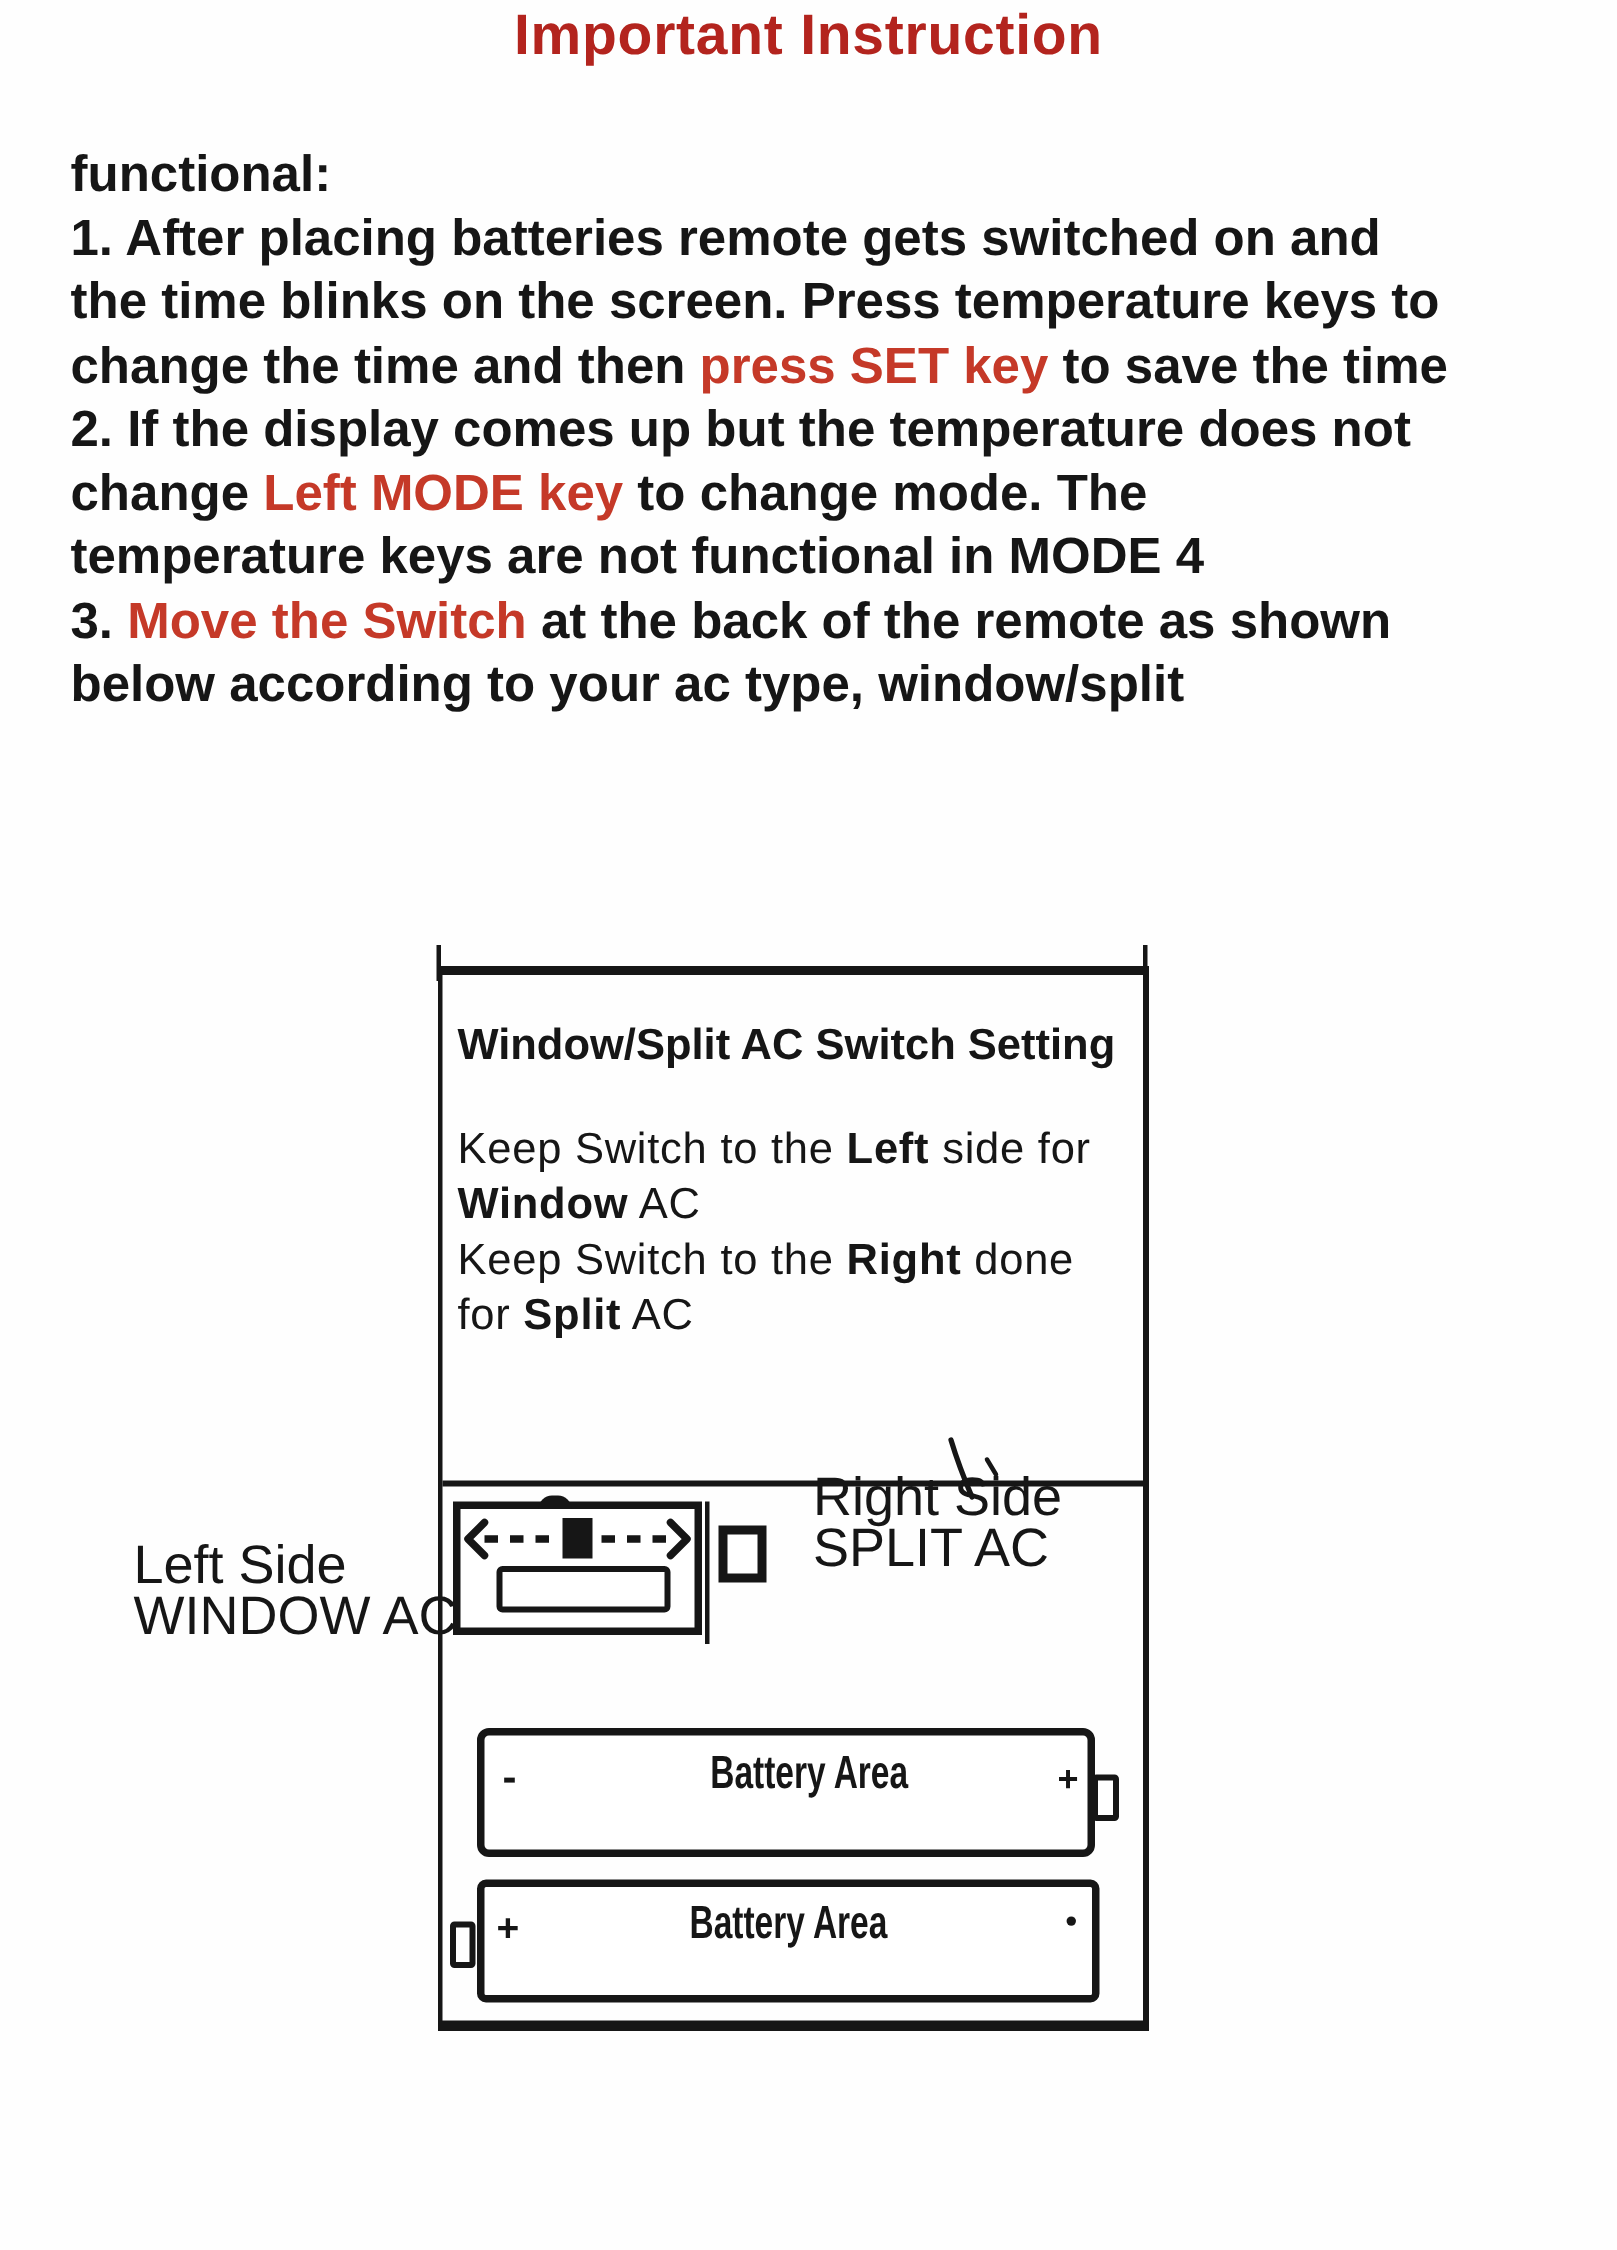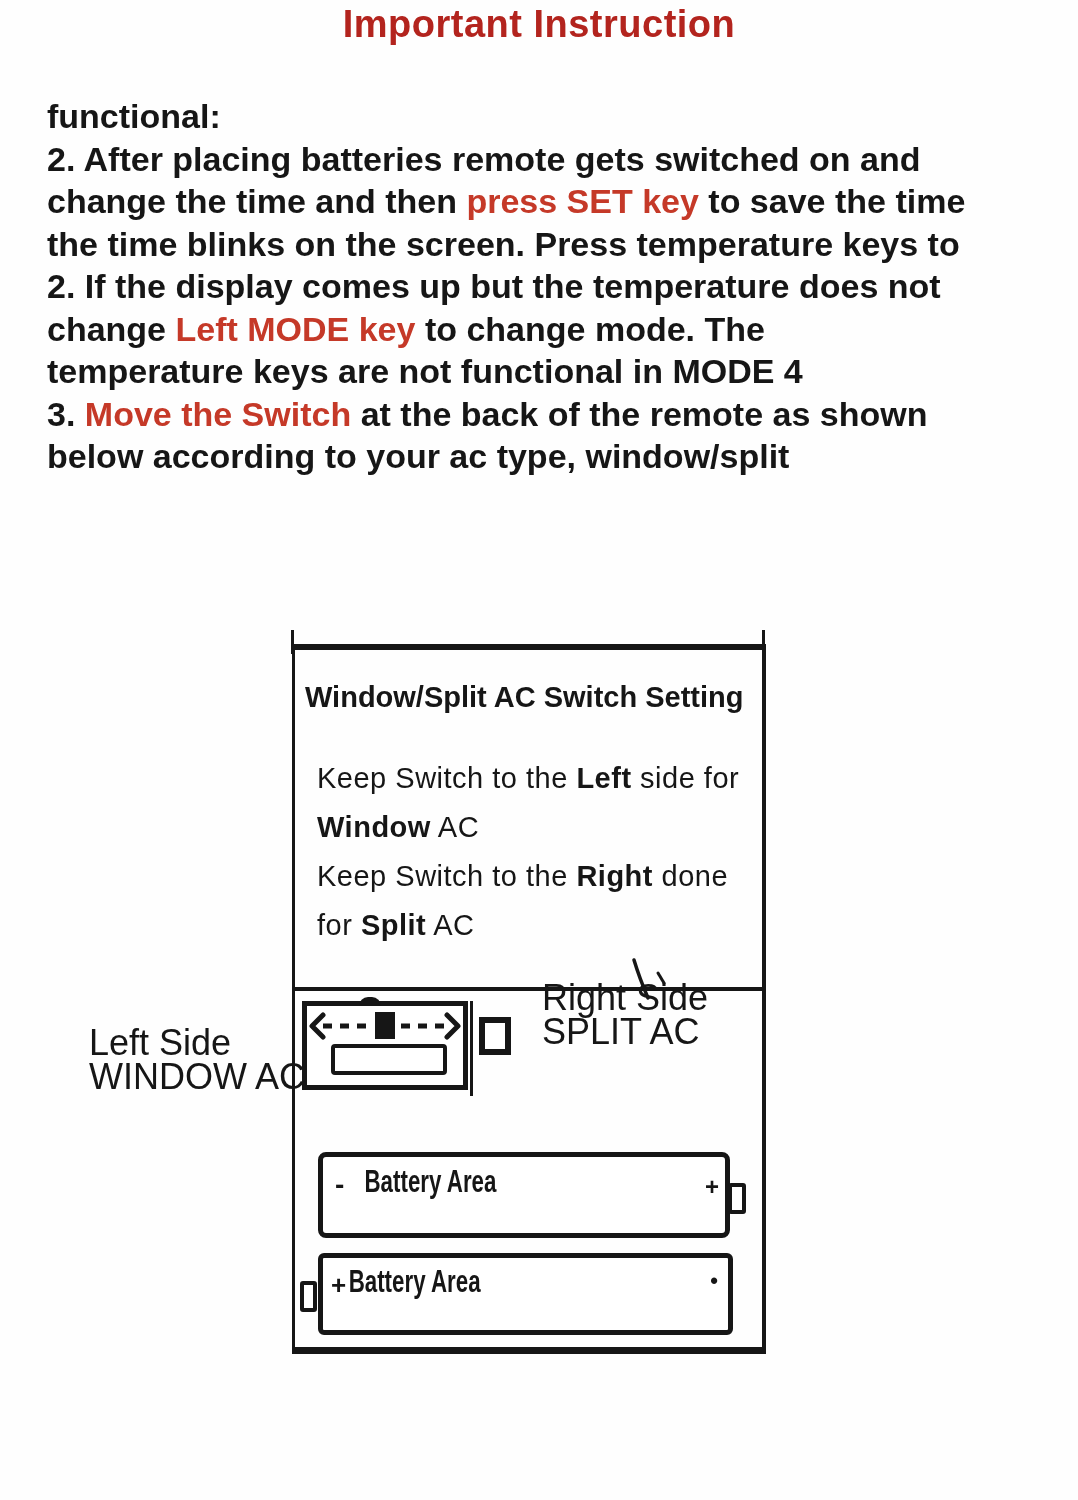--- a/index.html
+++ b/index.html
@@ -47,21 +47,21 @@
   .pen-mark{position:absolute;left:618px;top:956px;width:60px;height:46px;}
 
   .box-title{
     position:absolute;left:305px;top:681px;width:456px;
     font-size:29px;font-weight:700;white-space:nowrap;
   }
   .box-lines{
     position:absolute;left:305px;top:748px;
     font-size:29px;font-weight:400;line-height:37px;letter-spacing:.5px;
   }
-  .box-lines .dline{margin:12px;white-space:nowrap;}
+  .box-lines .dline{margin:0;white-space:nowrap;}
   .b{font-weight:700;}
 
   .side-label{position:absolute;font-size:36px;line-height:34px;white-space:nowrap;}
   .side-label.left{left:89px;top:1026px;}
   .side-label.right{left:542px;top:981px;}
 
   
   .switch-box{
     position:absolute;left:302px;top:1001px;width:166px;height:89px;
     box-sizing:border-box;border:5px solid var(--ink);background:#fff;
@@ -82,21 +82,21 @@
   }
 
   
   .battery{
     position:absolute;box-sizing:border-box;
     border:5px solid var(--ink);background:#fff;
   }
   .battery.one{left:318px;top:1152px;width:412px;height:86px;border-radius:8px;}
   .battery.two{left:318px;top:1253px;width:415px;height:82px;border-radius:6px;}
   .battery-label{
-    position:absolute;left:0;right:0;
+    position:absolute;left:0;right:0;text-align:center;
     font-size:31px;font-weight:700;white-space:nowrap;
   }
   .battery.one .battery-label{top:7px;}
   .battery.two .battery-label{top:6px;}
   .battery-label>span{display:inline-block;transform:scaleX(.72);}
   .battery.one .battery-label>span{transform:scaleX(.72) translateX(22px);}
   .term{position:absolute;font-weight:700;}
   .term.neg1{left:12px;top:12px;font-size:28px;}
   .term.pos1{right:6px;top:16px;font-size:24px;}
   .term.pos2{left:8px;top:12px;font-size:26px;}
@@ -110,23 +110,23 @@
 </style>
 </head>
 <body>
 
 <div class="page">
 
   <div class="page-title">Important Instruction</div>
 
   <div class="body-text">
     <p class="bline"><span>functional:</span></p>
-    <p class="bline"><span>2. After placing batteries remote gets switched on and</span></p>
+    <p class="bline"><span>1. After placing batteries remote gets switched on and</span></p>
+    <p class="bline"><span>the time blinks on the screen. Press temperature keys to</span></p>
     <p class="bline"><span>change the time and then </span><span class="red">press SET key</span><span> to save the time</span></p>
-    <p class="bline"><span>the time blinks on the screen. Press temperature keys to</span></p>
     <p class="bline"><span>2. If the display comes up but the temperature does not</span></p>
     <p class="bline"><span>change </span><span class="red">Left MODE key</span><span> to change mode. The</span></p>
     <p class="bline"><span>temperature keys are not functional in MODE 4</span></p>
     <p class="bline"><span>3. </span><span class="red">Move the Switch</span><span> at the back of the remote as shown</span></p>
     <p class="bline"><span>below according to your ac type, window/split</span></p>
   </div>
 
   <div class="outer-box"></div>
   <div class="tick left"></div>
   <div class="tick right"></div>

